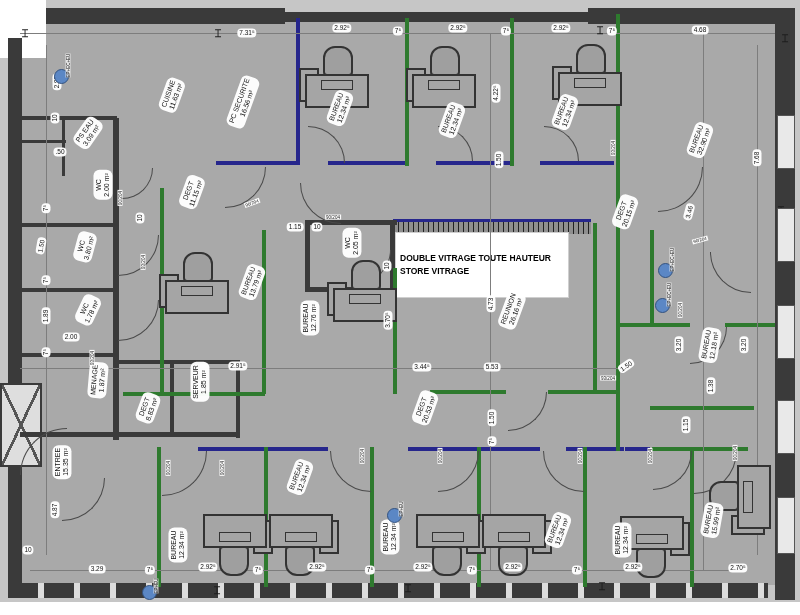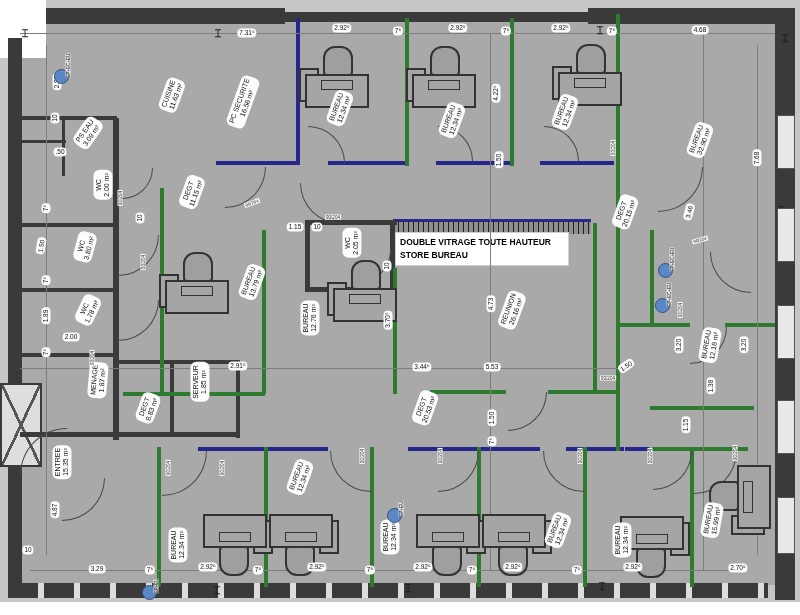--- a/index.html
+++ b/index.html
@@ -23,21 +23,21 @@
   .dotlbl{position:absolute;font-size:4.5px;color:#222;white-space:nowrap;background:rgba(255,255,255,.7);}
   .desk{position:absolute;width:64px;height:78px;}
   .chair{position:absolute;left:20px;top:0;width:26px;height:26px;border:2px solid #333;
          border-radius:12px 12px 4px 4px;background:#9f9f9f;}
   .table{position:absolute;left:2px;top:28px;width:60px;height:30px;border:2px solid #333;background:#a5a5a5;}
   .monitor{margin:4px auto 0;width:30px;height:8px;border:1.5px solid #333;}
   .ret{position:absolute;left:-4px;top:22px;width:16px;height:30px;border:2px solid #333;background:#a5a5a5;}
   .glz{position:absolute;left:393px;top:219px;width:198px;height:12px;background:#8f8f8f;border-top:3px solid #26268c;
        background-image:repeating-linear-gradient(90deg,#222 0 1px,transparent 1px 5px);}
   .note{position:absolute;left:395px;top:232px;width:164px;background:#fff;border:1px solid #cfcfcf;
-        font-size:8.5px;font-weight:bold;color:#000;padding:3px 4px;line-height:1.5;}
+        font-size:8.5px;font-weight:bold;color:#000;padding:19px 4px;line-height:1.5;}
   .col{position:absolute;font-size:11px;color:#1d1d1d;font-weight:bold;}
   .win{position:absolute;background:#e9e9e9;border:1px solid #555;}
   #lift{position:absolute;left:0px;top:383px;width:38px;height:80px;background:#dedede;border:2px solid #3a3a3a;
         background-image:linear-gradient(to top right,transparent 48%,#555 48% 52%,transparent 52%),
                          linear-gradient(to bottom right,transparent 48%,#555 48% 52%,transparent 52%);}
   #corner-tl{position:absolute;left:0;top:0;width:46px;height:58px;background:#fff;}
   #btm-strip{position:absolute;left:0;top:602px;width:800px;height:13px;background:#fff;}
   .wall-bottom-ticks{background-image:repeating-linear-gradient(90deg,transparent 0 30px,#ddd 30px 36px);}
 </style>
 </head>
@@ -55,21 +55,21 @@
   <div class="exwall hatch" style="left:775px;top:12px;width:20px;height:588px;"></div>
   <div class="exwall hatch wall-bottom-ticks" style="left:8px;top:583px;width:760px;height:15px;"></div>
 
   <div id="lift"></div>
   <div id="corner-tl"></div>
   <div id="btm-strip"></div>
 
   <div class="glz"></div>
   <div class="note">
     <div>DOUBLE VITRAGE TOUTE HAUTEUR</div>
-    <div>STORE BUREAU</div>
+    <div>STORE VITRAGE</div>
   </div>
 
   <div id="built">
       <div class="wall wk" style="left: 113px; top: 118px; width: 6px; height: 322px;"></div>
       <div class="wall wk" style="left: 20px; top: 116px; width: 97px; height: 4px;"></div>
       <div class="wall wk" style="left: 22px; top: 140px; width: 44px; height: 3px;"></div>
       <div class="wall wk" style="left: 62px; top: 118px; width: 3px; height: 58px;"></div>
       <div class="wall wk" style="left: 20px; top: 223px; width: 97px; height: 4px;"></div>
       <div class="wall wk" style="left: 20px; top: 288px; width: 97px; height: 4px;"></div>
       <div class="wall wk" style="left: 20px; top: 353px; width: 97px; height: 4px;"></div>

